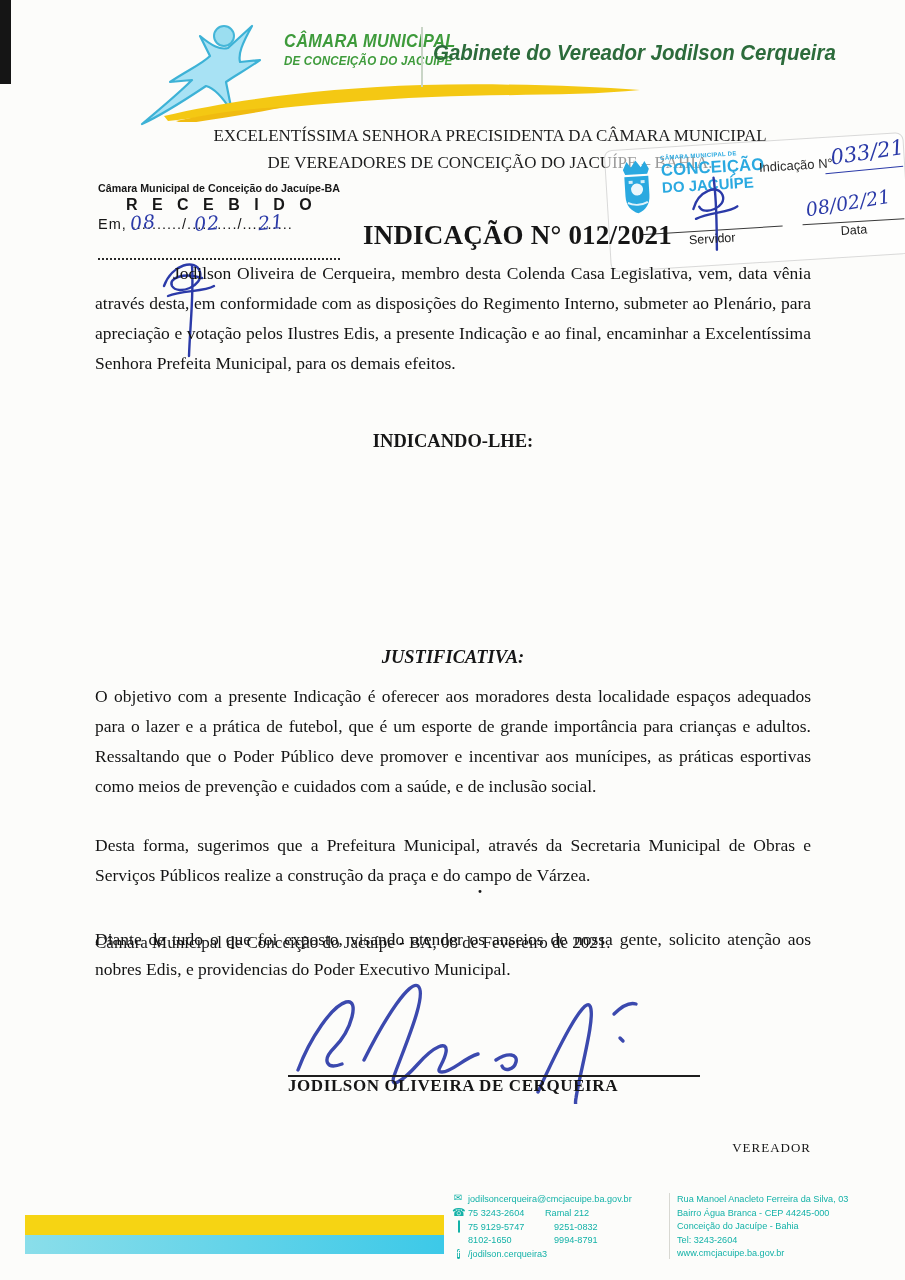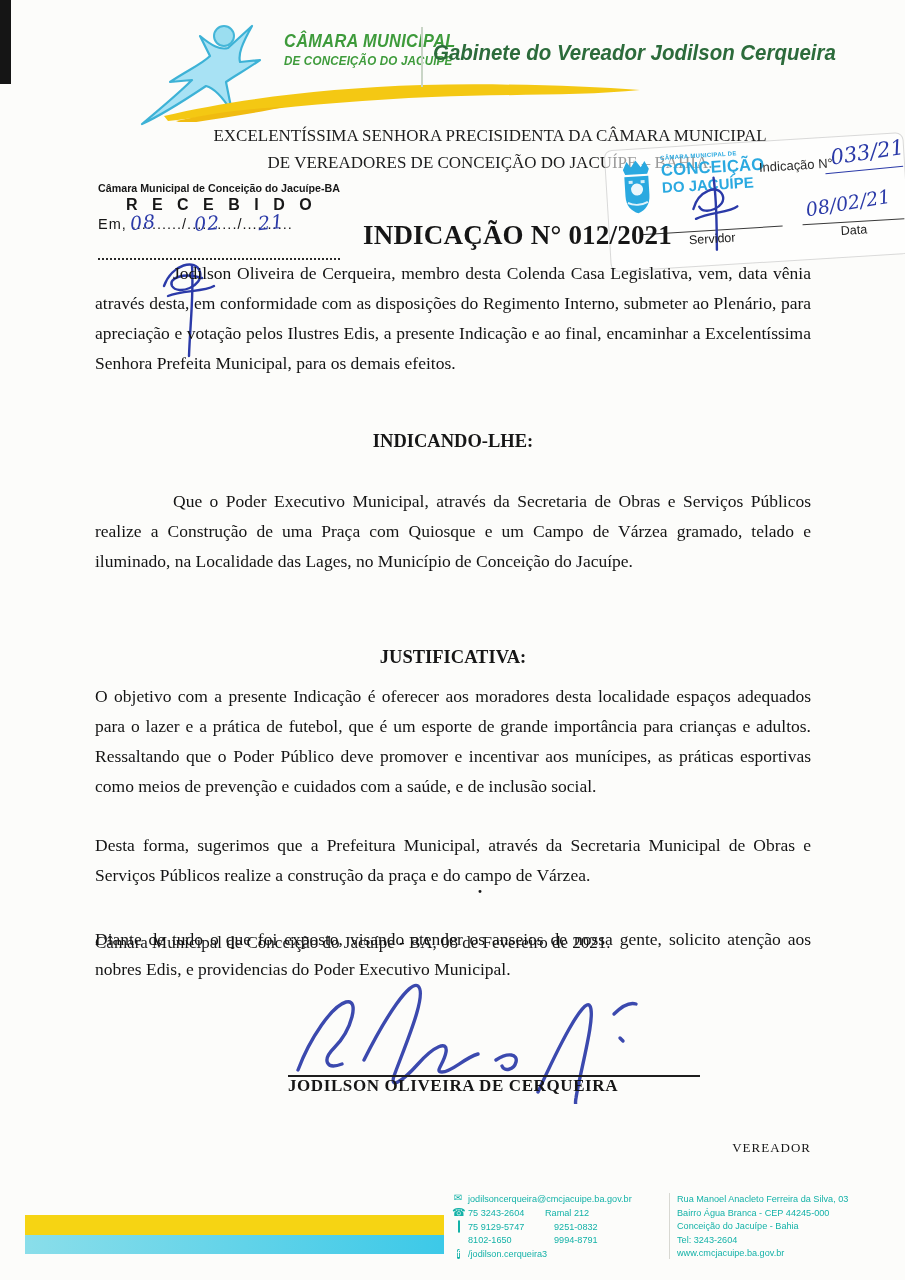--- a/index.html
+++ b/index.html
@@ -56,21 +56,21 @@
   .bs-date{position:absolute;left:4px;top:6px;font-size:19px;transform:rotate(-6deg);white-space:nowrap;}
 
   
   .doc-title{left:363px;top:220px;font-size:27px;font-weight:bold;letter-spacing:.2px;white-space:nowrap;}
 
   
   .para{left:95px;width:716px;font-size:17.5px;line-height:30px;text-align:justify;color:#141414;}
   .indent{text-indent:78px;}
   .p1{top:258px;} .p2{top:486px;} .p3{top:681px;} .p4{top:830px;} .p5{top:924px;}
   .sect{left:95px;width:716px;text-align:center;font-weight:bold;font-size:18.5px;}
-  .h-ind{top:431px;} .h-jus{top:647px;}
+  .h-ind{top:431px;} .h-jus{top:647px;font-style:italic;}
   .dateline{left:95px;top:933px;font-size:17px;}
   .stray-dot{left:477px;top:882px;font-size:18px;font-weight:bold;}
 
   
   .sig-svg{left:268px;top:952px;width:430px;height:152px;}
   .sig-line{left:288px;top:1075px;width:412px;height:2px;background:#1d1d1d;}
   .sig-name{left:95px;top:1076px;width:716px;text-align:center;font-weight:bold;font-size:17px;letter-spacing:.6px;}
   .sig-role{left:95px;top:1140px;width:716px;text-align:right;font-weight:normal;font-size:13px;letter-spacing:1px;}
 
   
@@ -170,21 +170,20 @@
     <div class="sig-slot slot-data">
       <div class="hand bs-date">08/02/21</div>
       <div class="slot-label">Data</div>
     </div>
   </div>
 
   <div class="abs doc-title">INDICAÇÃO N° 012/2021</div>
 
   <div class="abs para p1 indent">Jodilson Oliveira de Cerqueira, membro desta Colenda Casa Legislativa, vem, data vênia através desta, em conformidade com as disposições do Regimento Interno, submeter ao Plenário, para apreciação e votação pelos Ilustres Edis, a presente Indicação e ao final, encaminhar a Excelentíssima Senhora Prefeita Municipal, para os demais efeitos.</div>
   <div class="abs sect h-ind">INDICANDO-LHE:</div>
-  <div class="abs para p2 indent">Que o Poder Executivo Municipal, através da Secretaria de Obras e Serviços Públicos realize a Construção de uma Praça com Quiosque e um Campo de Várzea gramado, telado e iluminado, na Localidade das Lages, no Município de Conceição do Jacuípe.</div>
   <div class="abs sect h-jus">JUSTIFICATIVA:</div>
   <div class="abs para p3">O objetivo com a presente Indicação é oferecer aos moradores desta localidade espaços adequados para o lazer e a prática de futebol, que é um esporte de grande importância para crianças e adultos. Ressaltando que o Poder Público deve promover e incentivar aos munícipes, as práticas esportivas como meios de prevenção e cuidados com a saúde, e de inclusão social.</div>
   <div class="abs para p4">Desta forma, sugerimos que a Prefeitura Municipal, através da Secretaria Municipal de Obras e Serviços Públicos realize a construção da praça e do campo de Várzea.</div>
   <div class="abs stray-dot">·</div>
   <div class="abs para p5">Diante de tudo o que foi exposto, visando atender os anseios de nossa gente, solicito atenção aos nobres Edis, e providencias do Poder Executivo Municipal.</div>
   <div class="abs dateline">Câmara Municipal de Conceição do Jacuípe - BA, 08 de Fevereiro de 2021.</div>
 
   <svg class="abs sig-svg" viewBox="0 0 430 152">
     <g fill="none" stroke="#2b3aa8" stroke-width="3.4" stroke-linecap="round" opacity="0.92">
       <path d="M30,118 C42,86 64,54 78,50 C92,46 84,78 66,96 C54,108 58,118 74,112"></path>

